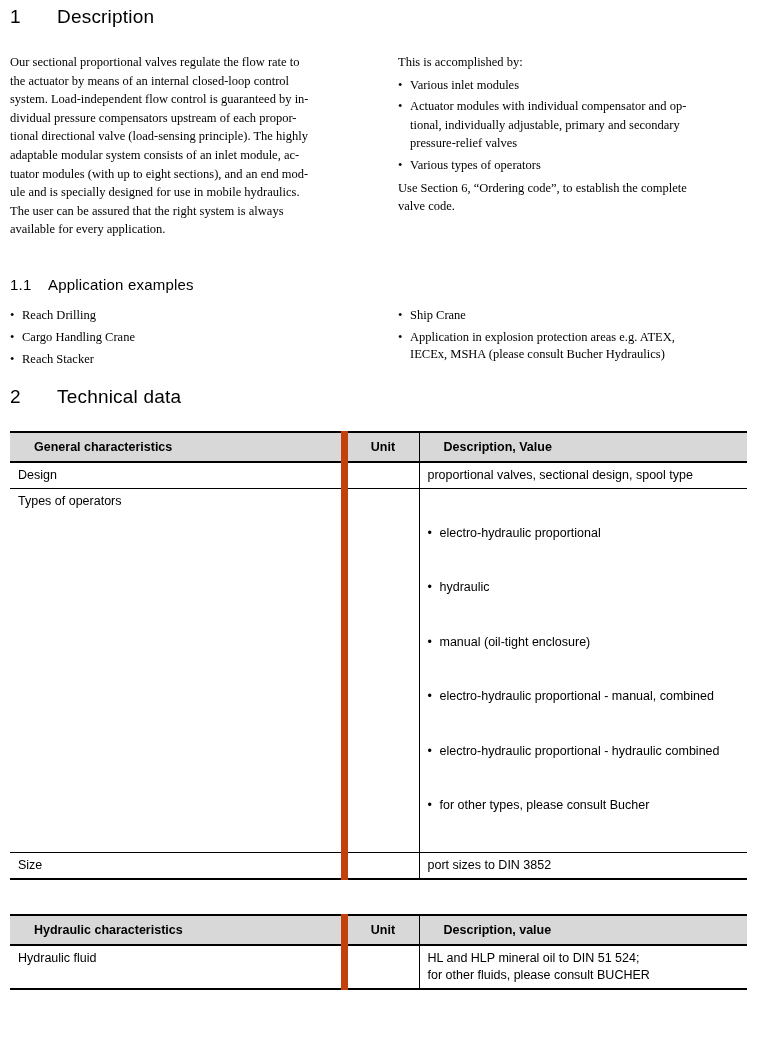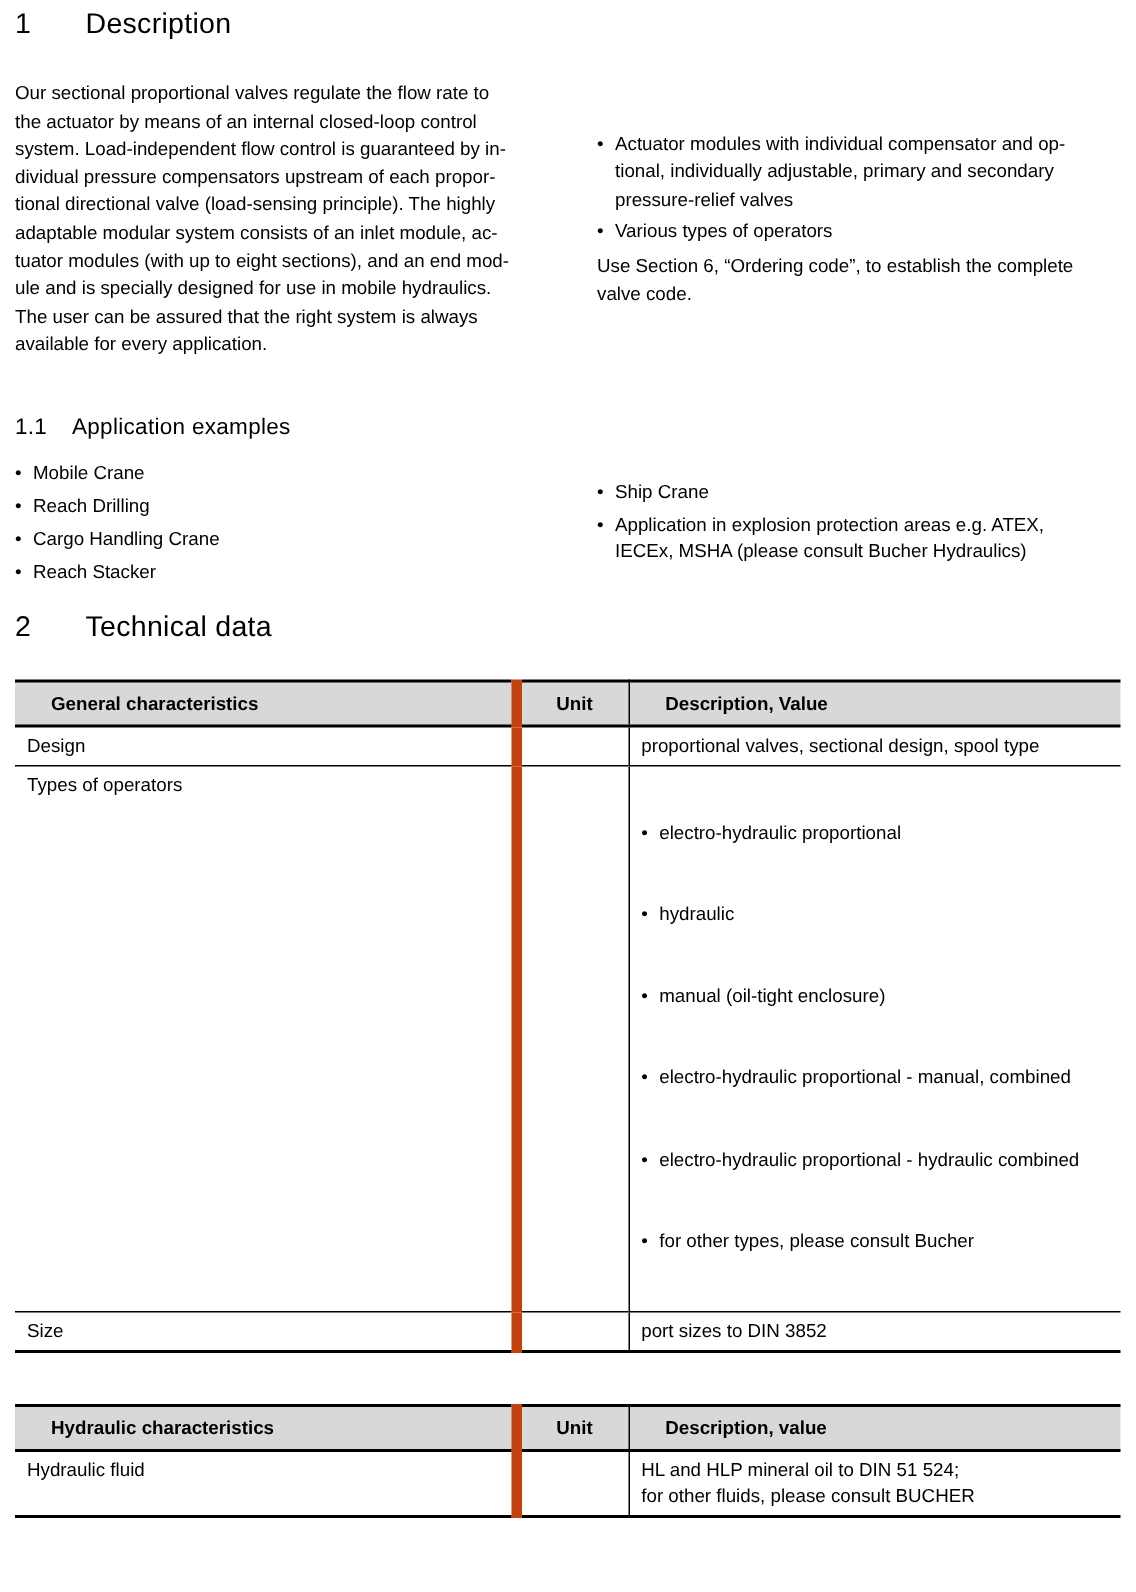--- a/index.html
+++ b/index.html
@@ -13,21 +13,21 @@
   }
   .page { padding: 6px 10px 0 10px; width: 757px; }
 
   
   .h1 { font-size: 19px; font-weight: 400; line-height: 22px; letter-spacing: .2px; }
   .h2 { font-size: 15px; font-weight: 400; line-height: 19px; letter-spacing: .2px; }
   .h-num { display: inline-block; width: 47px; }
   .h-num.sub { width: 38px; }
 
   
-  .cols { display: flex; align-items: center; }
+  .cols { display: flex; align-items: flex-start; font-family: Liberation Serif, serif; }
   .cols.desc { margin-top: 25px; }
   .cols.apps { margin-top: 13px; }
   .col-left { width: 368px; flex: none; }
   .col-right { margin-left: 20px; flex: 1; min-width: 0; }
 
   .body-text { font-size: 12.5px; line-height: 18.6px; }
   .prewrap { white-space: pre-wrap; }
 
   .intro { margin-bottom: 4px; }
   .outro { margin-top: 4px; }
@@ -73,42 +73,43 @@
 system. Load-independent flow control is guaranteed by in-
 dividual pressure compensators upstream of each propor-
 tional directional valve (load-sensing principle). The highly
 adaptable modular system consists of an inlet module, ac-
 tuator modules (with up to eight sections), and an end mod-
 ule and is specially designed for use in mobile hydraulics.
 The user can be assured that the right system is always
 available for every application.</div>
     </div>
     <div class="col-right">
+      <div class="body-text intro">This is accomplished by:</div>
+      <div class="li">
+          <span class="prewrap">Various inlet modules</span>
+        </div>
       <div class="li">
           <span class="prewrap">Actuator modules with individual compensator and op-
 tional, individually adjustable, primary and secondary
 pressure-relief valves</span>
         </div>
       <div class="li">
           <span class="prewrap">Various types of operators</span>
         </div>
       <div class="body-text outro prewrap">Use Section 6, “Ordering code”, to establish the complete
 valve code.</div>
     </div>
   </div>
 
   <div class="h2" style="margin-top:36px;">
     <span class="h-num sub">1.1</span><span>Application examples</span>
   </div>
 
   <div class="cols apps">
     <div class="col-left">
-      <div class="li">
-          <span>Mobile Crane</span>
-        </div>
       <div class="li">
           <span>Reach Drilling</span>
         </div>
       <div class="li">
           <span>Cargo Handling Crane</span>
         </div>
       <div class="li">
           <span>Reach Stacker</span>
         </div>
     </div>

